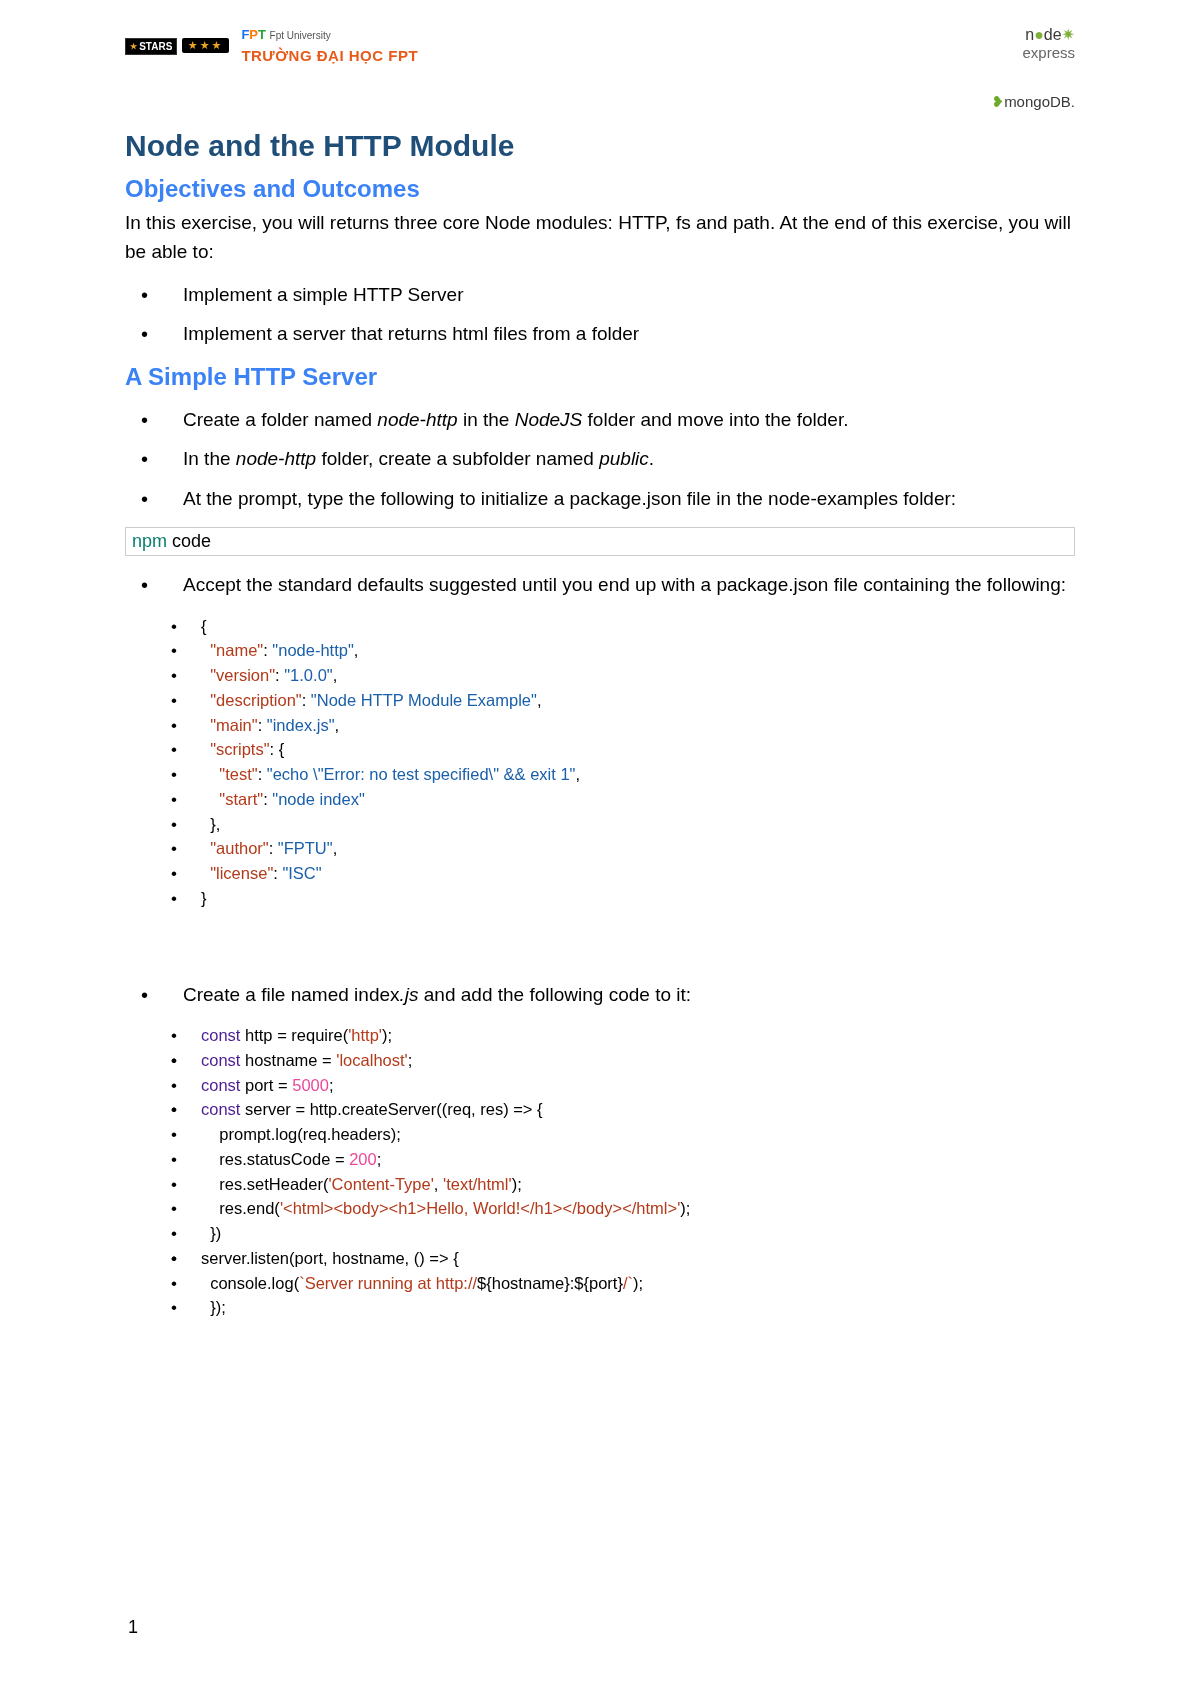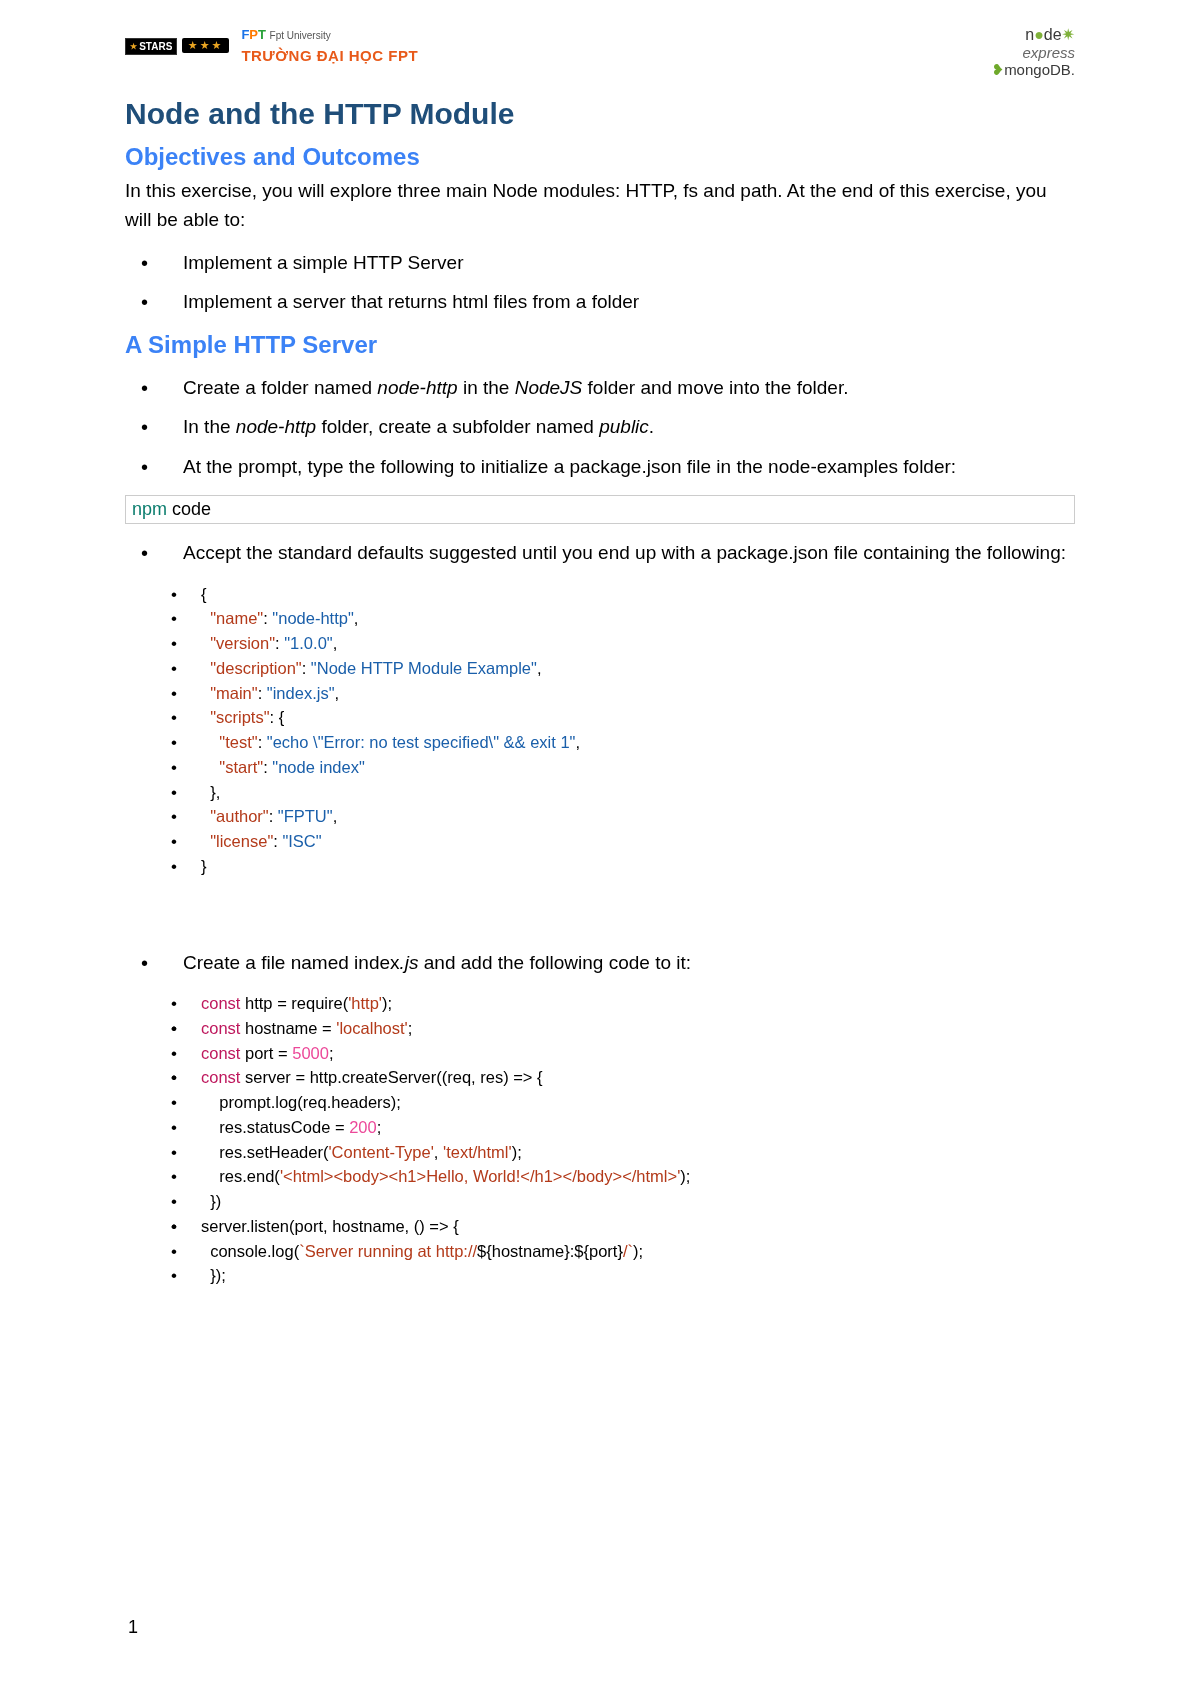--- a/index.html
+++ b/index.html
@@ -35,22 +35,22 @@
   .fpt-p { color: #ff7a00; }
   .fpt-t { color: #2aa23a; }
   .fpt-sub { font-size: 10px; color: #555; font-weight: normal; }
   .truong-line {
     color: #e85a1a; font-weight: bold; font-size: 15px;
     letter-spacing: 0.5px; margin-top: 4px;
   }
   .logo-right { text-align: right; font-size: 15px; color: #555; }
   .logo-right .node { font-family: Liberation Sans, sans-serif; color: #3a3a3a; font-size: 16px; }
   .logo-right .node .green { color: #7fb13a; }
-  .logo-right .express { font-style: italic; color: #666; }
-  .logo-right .mongo { color: #3a3a3a; }
+  .logo-right .express { color: #666; }
+  .logo-right .mongo { color: #3a3a3a; margin-top: 32px; }
   .logo-right .leaf { color: #6fa92b; }
 
   h1.title {
     color: #1f4e79; font-size: 30px; font-weight: bold;
     margin: 8px 0 12px 0;
   }
   h2.section {
     color: #3b82f6; font-size: 24px; font-weight: bold; margin: 10px 0 6px 0;
   }
   p.body-text {
@@ -77,21 +77,21 @@
     position: relative; padding-left: 30px;
     font-family: Verdana, Geneva, sans-serif; font-size: 16.5px;
     line-height: 1.5; color: #000; white-space: pre;
   }
   ul.code-list > li::before {
     content: "•"; position: absolute; left: 0; top: 0; font-size: 17px;
     font-family: Arial, sans-serif;
   }
   .c-key { color: #b33a1a; }
   .c-str { color: #1a5faa; }
-  .c-kw  { color: #be185d; }
+  .c-kw  { color: #4c1d95; }
   .c-num { color: #ec4899; }
   .c-tpl { color: #b33a1a; }
 
   .page-num {
     position: absolute; left: 128px; bottom: 60px; font-size: 18px;
   }
 </style>
 </head>
 <body>
 
@@ -117,21 +117,21 @@
   <div class="logo-right">
     <div class="node">n<span class="green">●</span>de<span class="green">✷</span></div>
     <div class="express">express</div>
     <div class="mongo"><span class="leaf">❥</span><span>mongoDB</span>.</div>
   </div>
 </div>
 
 <h1 class="title">Node and the HTTP Module</h1>
 
 <h2 class="section">Objectives and Outcomes</h2>
-<p class="body-text">In this exercise, you will explore three main Node modules: HTTP, fs and path. At the end of this exercise, you will be able to:</p>
+<p class="body-text">In this exercise, you will returns three core Node modules: HTTP, fs and path. At the end of this exercise, you will be able to:</p>
 
 <ul class="main-list">
   <li>Implement a simple HTTP Server</li>
   <li>Implement a server that returns html files from a folder</li>
 </ul>
 
 <h2 class="section">A Simple HTTP Server</h2>
 
 <ul class="main-list">
   <li>

